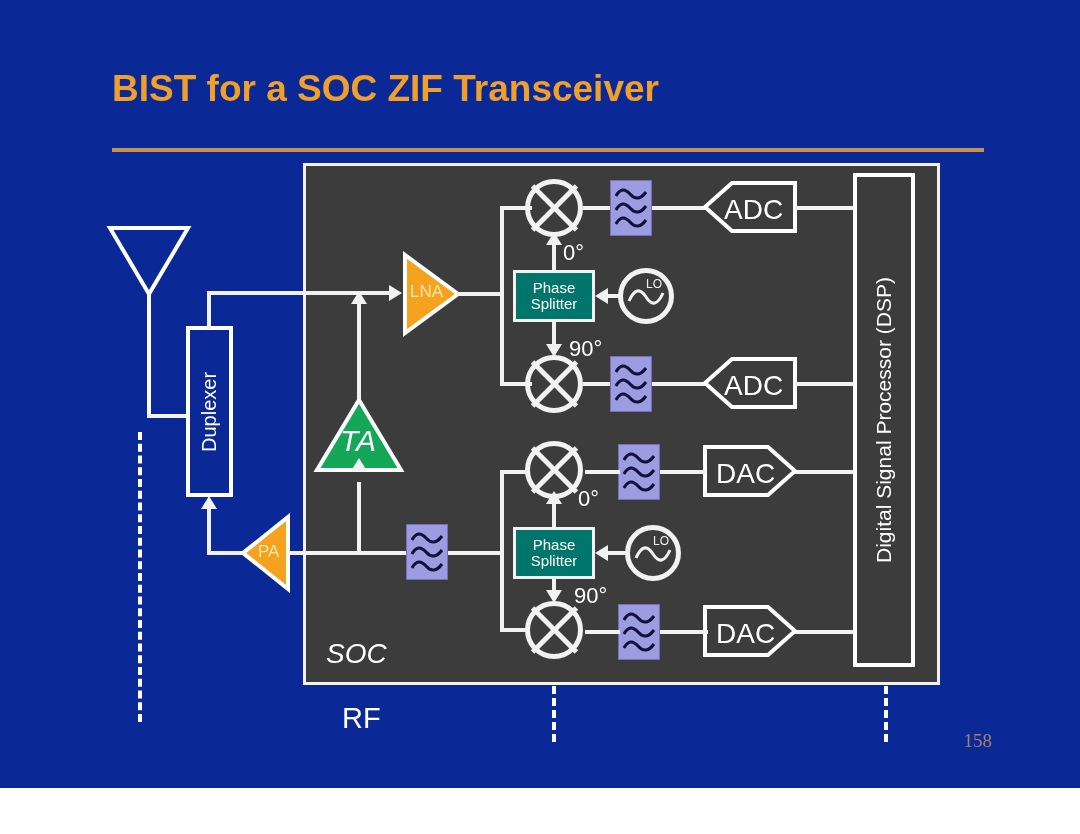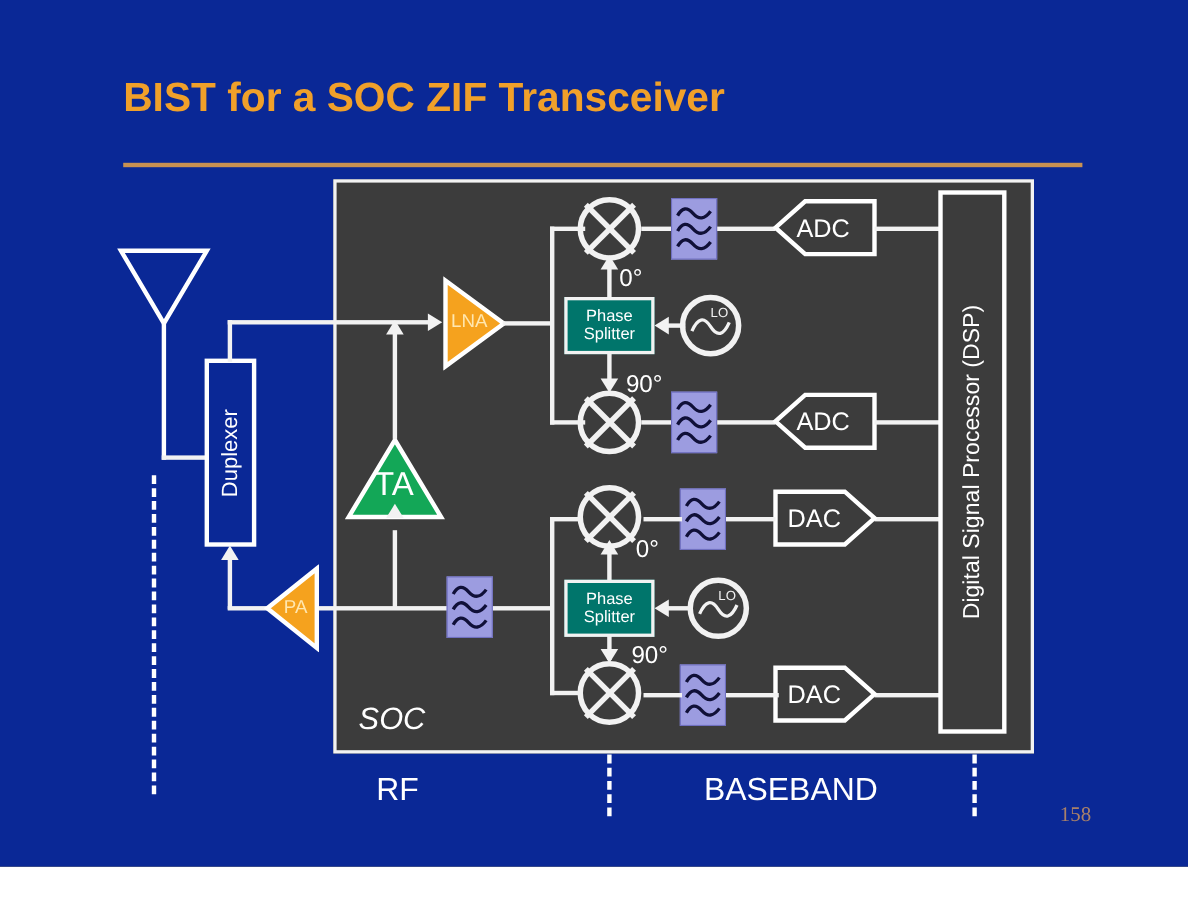--- a/index.html
+++ b/index.html
@@ -225,21 +225,21 @@
     box-sizing: border-box;
   }
 
   
   .conv {
     position: absolute;
   }
   .conv-label {
     position: absolute;
     color: #ffffff;
-    font-size: 23px;
+    font-size: 28px;
     white-space: nowrap;
   }
 
   
   #dsp {
     position: absolute;
     left: 853px;
     top: 173px;
     width: 62px;
     height: 494px;
@@ -351,21 +351,21 @@
   </div>
   <div class="amp-label" style="left:410px; top:282px; font-size:17px;">LNA</div>
 
   <div class="wire-h" style="left:457px; top:292px; width:45px;"></div>
 
   <div class="amp-tri-up" style="left:313px; top:396px;">
     <svg width="92" height="78" viewBox="0 0 92 78">
       <polygon points="46,4 88,74 4,74" fill="#13A757" stroke="#FFFFFF" stroke-width="4"></polygon>
     </svg>
   </div>
-  <div class="amp-label" style="left:340px; top:424px; font-size:30px; color:#FFFFFF;">TA</div>
+  <div class="amp-label" style="left:340px; top:424px; font-size:30px; color:#FFFFFF;font-style:italic;">TA</div>
 
   <div class="wire-v" style="left:357px; top:303px; height:96px;"></div>
   <div class="arrow-u" style="left:351px; top:291px;"></div>
 
   <div class="wire-v" style="left:357px; top:482px; height:70px;"></div>
   <div class="arrow-u" style="left:351px; top:458px;"></div>
 
   <div class="wire-v" style="left:500px; top:206px; height:180px;"></div>
   <div class="wire-h" style="left:500px; top:206px; width:32px;"></div>
   <div class="wire-h" style="left:500px; top:382px; width:32px;"></div>
@@ -518,21 +518,20 @@
     </svg>
   </div>
 
   <div id="dsp"></div>
   <div id="dsp-label">Digital Signal Processor (DSP)</div>
 
   <div class="dash-v" style="left:552px; top:686px; height:56px;"></div>
   <div class="dash-v" style="left:884px; top:686px; height:56px;"></div>
 
   <div class="section-label" style="left:342px; top:702px;">RF</div>
-  <div class="section-label" style="left:640px; top:702px;">BASEBAND</div>
 
   <div id="page-number">158</div>
 
   <div id="white-strip"></div>
   <div id="watermark">
     <span>
       <svg width="34" height="28" viewBox="0 0 34 28">
         <ellipse cx="12" cy="11" rx="11" ry="9" fill="#9A9A9A"></ellipse>
         <polygon points="5,17 3,24 10,20" fill="#9A9A9A"></polygon>
         <ellipse cx="23" cy="17" rx="9.5" ry="7.5" fill="#9A9A9A"></ellipse>

